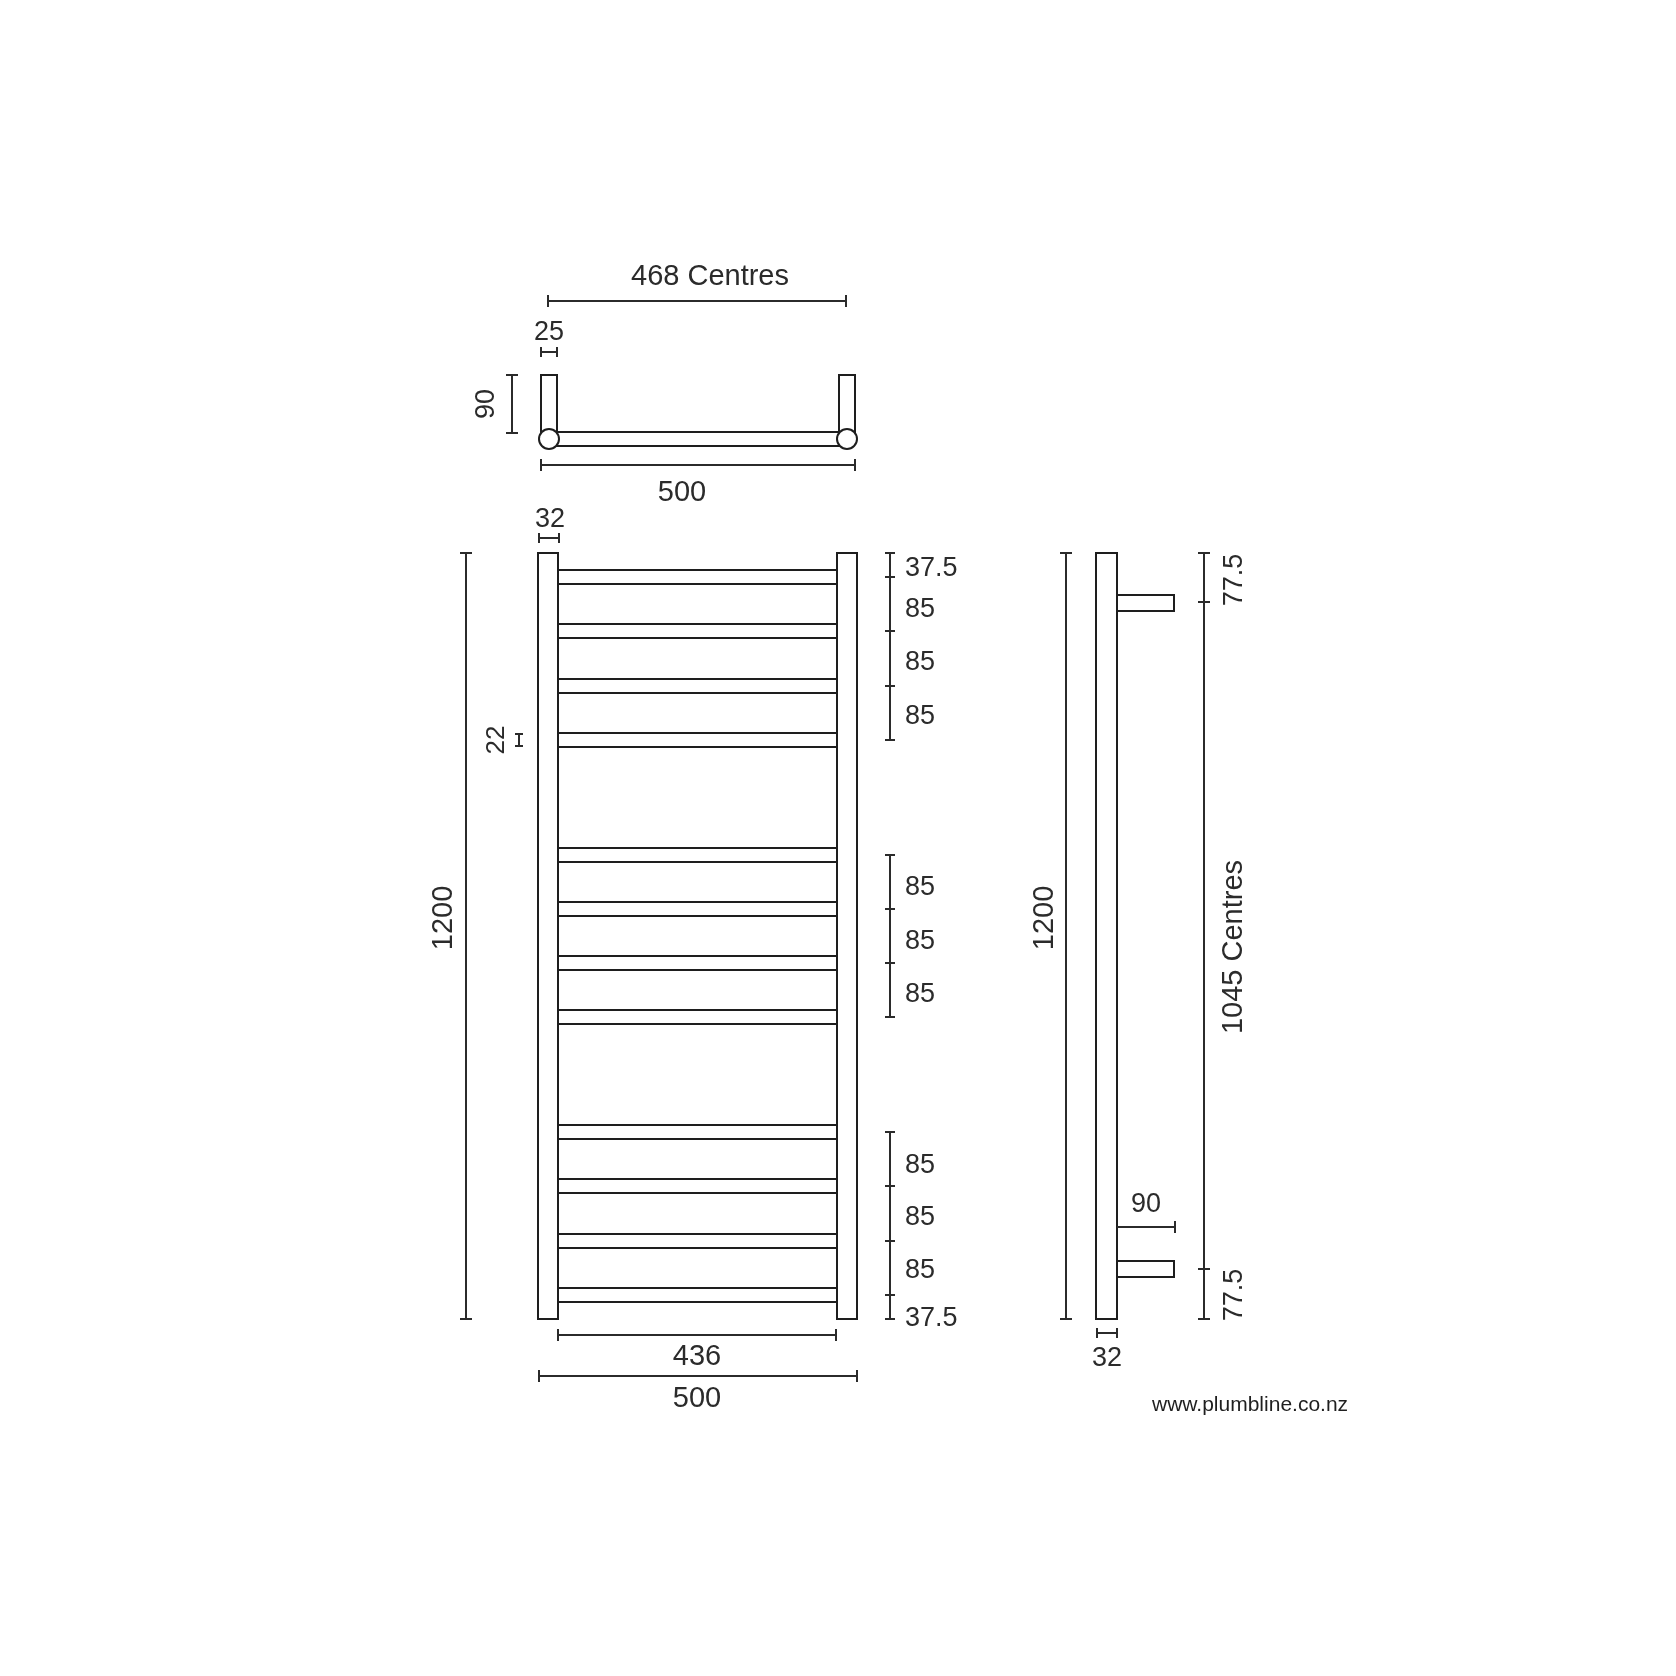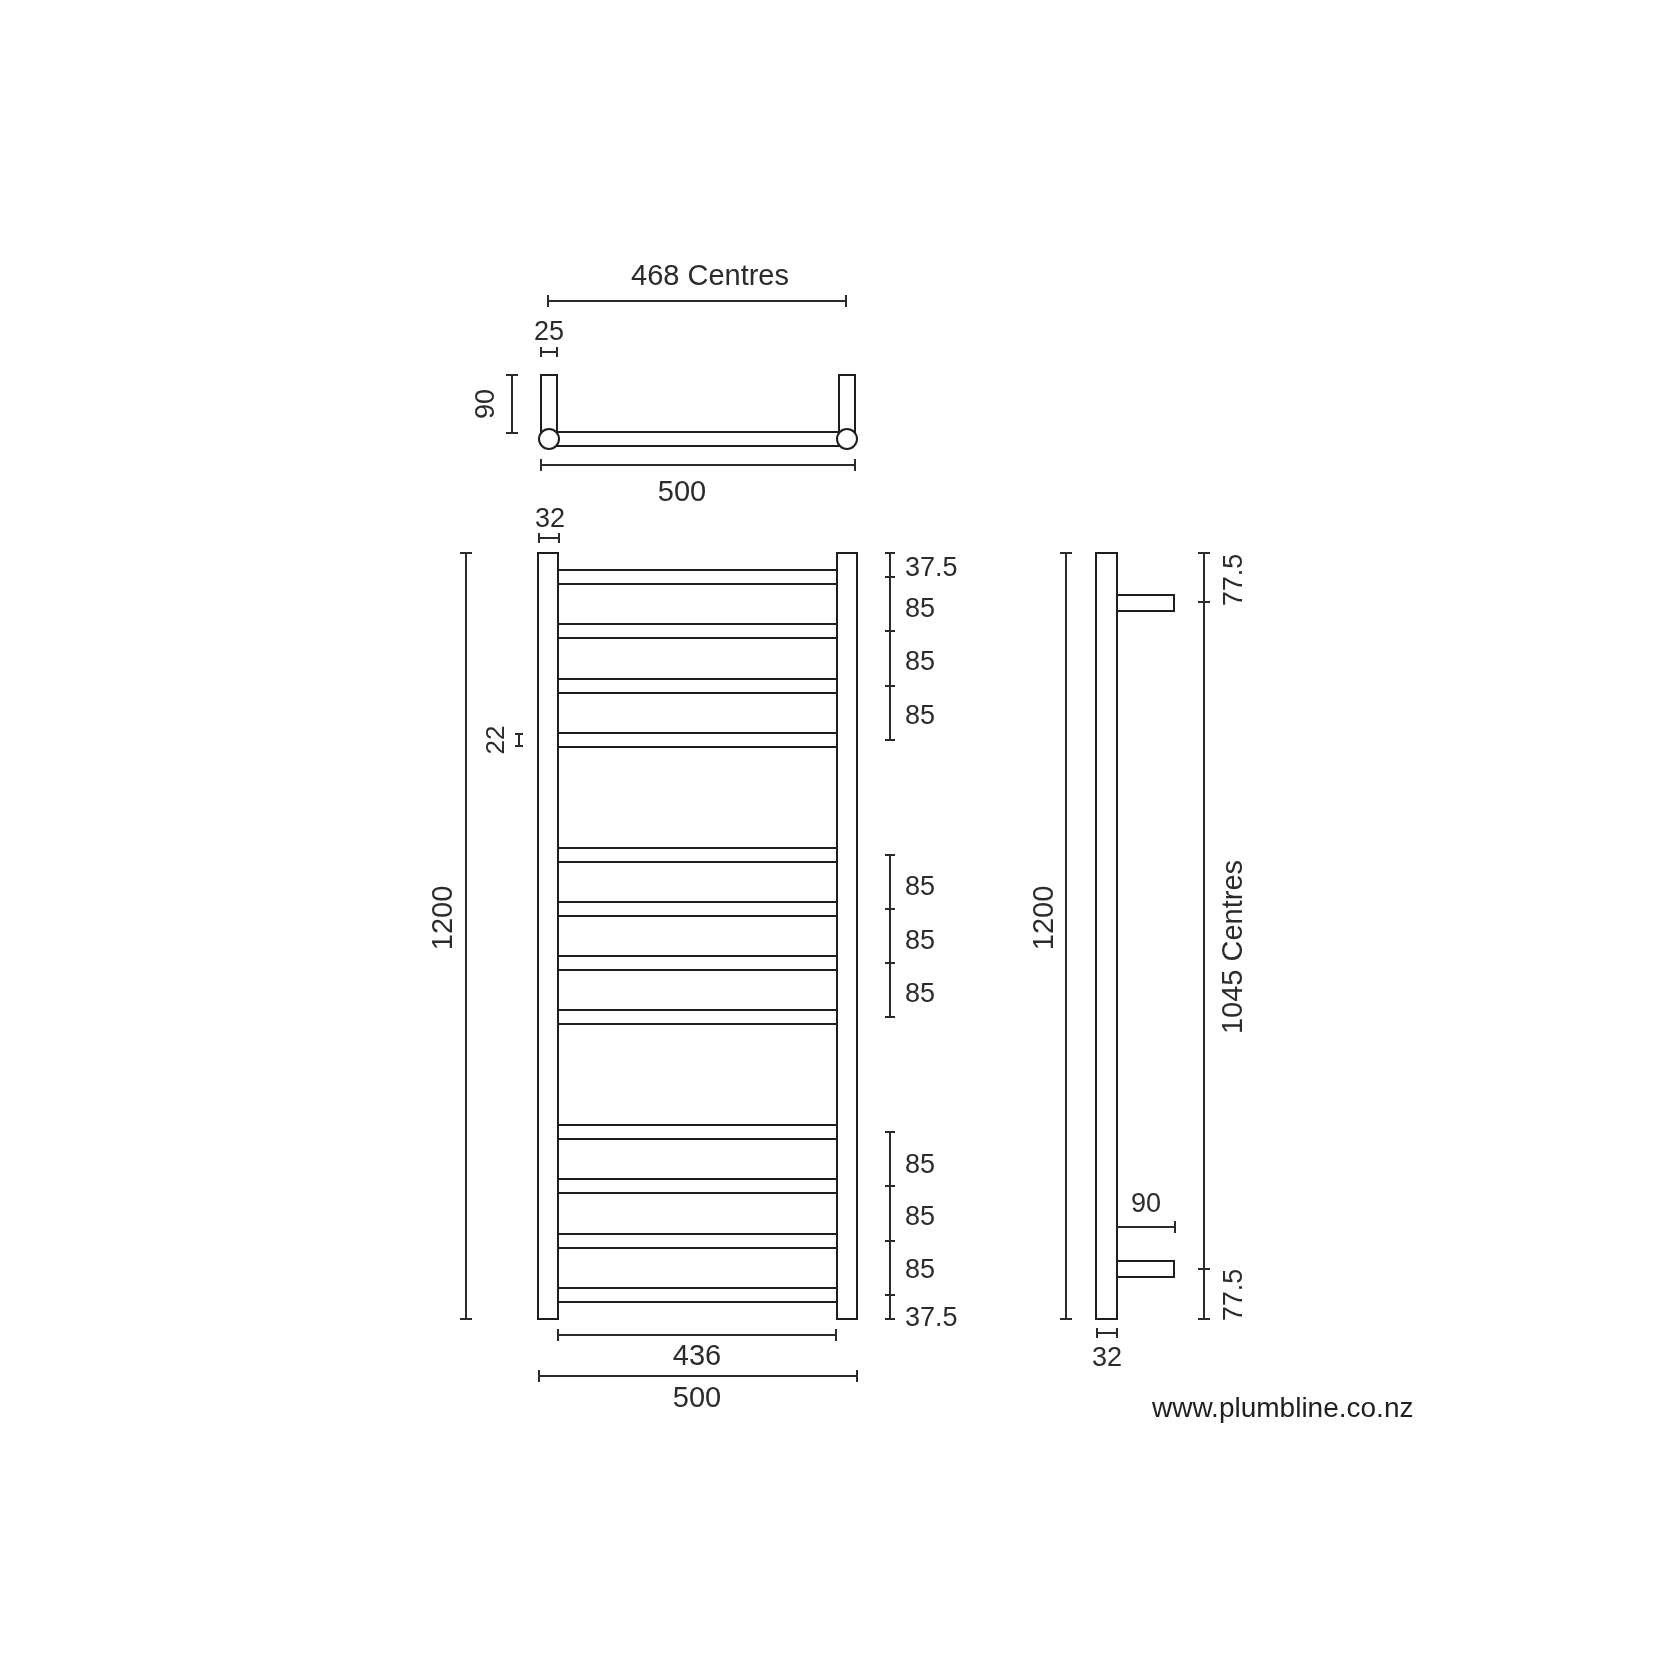--- a/index.html
+++ b/index.html
@@ -1,21 +1,21 @@
 <!DOCTYPE html>
 <html><head>
 <meta charset="utf-8">
 <style>
   html, body { margin: 0; padding: 0; background: #ffffff; }
   body { width: 1676px; height: 1676px; position: relative; overflow: hidden; }
   #drawing { position: absolute; left: 0; top: 0; width: 1676px; height: 1676px; }
   svg text { font-family: "Liberation Sans", "DejaVu Sans", sans-serif; fill: #2b2b2b; font-weight: 300; }
   .ln { stroke: #2b2b2b; stroke-width: 2; fill: none; }
   .shape { stroke: #1e1e1e; stroke-width: 2; fill: #ffffff; }
-  .url { position: absolute; left: 1152px; top: 1392px; font-family: "Liberation Sans", sans-serif; font-size: 28px; color: #1f1f1f; }
+  .url { position: absolute; left: 1152px; top: 1392px; font-family: "Liberation Sans", sans-serif; font-size: 21px; color: #1f1f1f; }
 </style>
 </head>
 <body>
 
 <svg id="drawing" viewBox="0 0 1676 1676" xmlns="http://www.w3.org/2000/svg">
 
   <g>
 
     <g>
       <line class="ln" x1="548" y1="301" x2="846" y2="301"></line>

